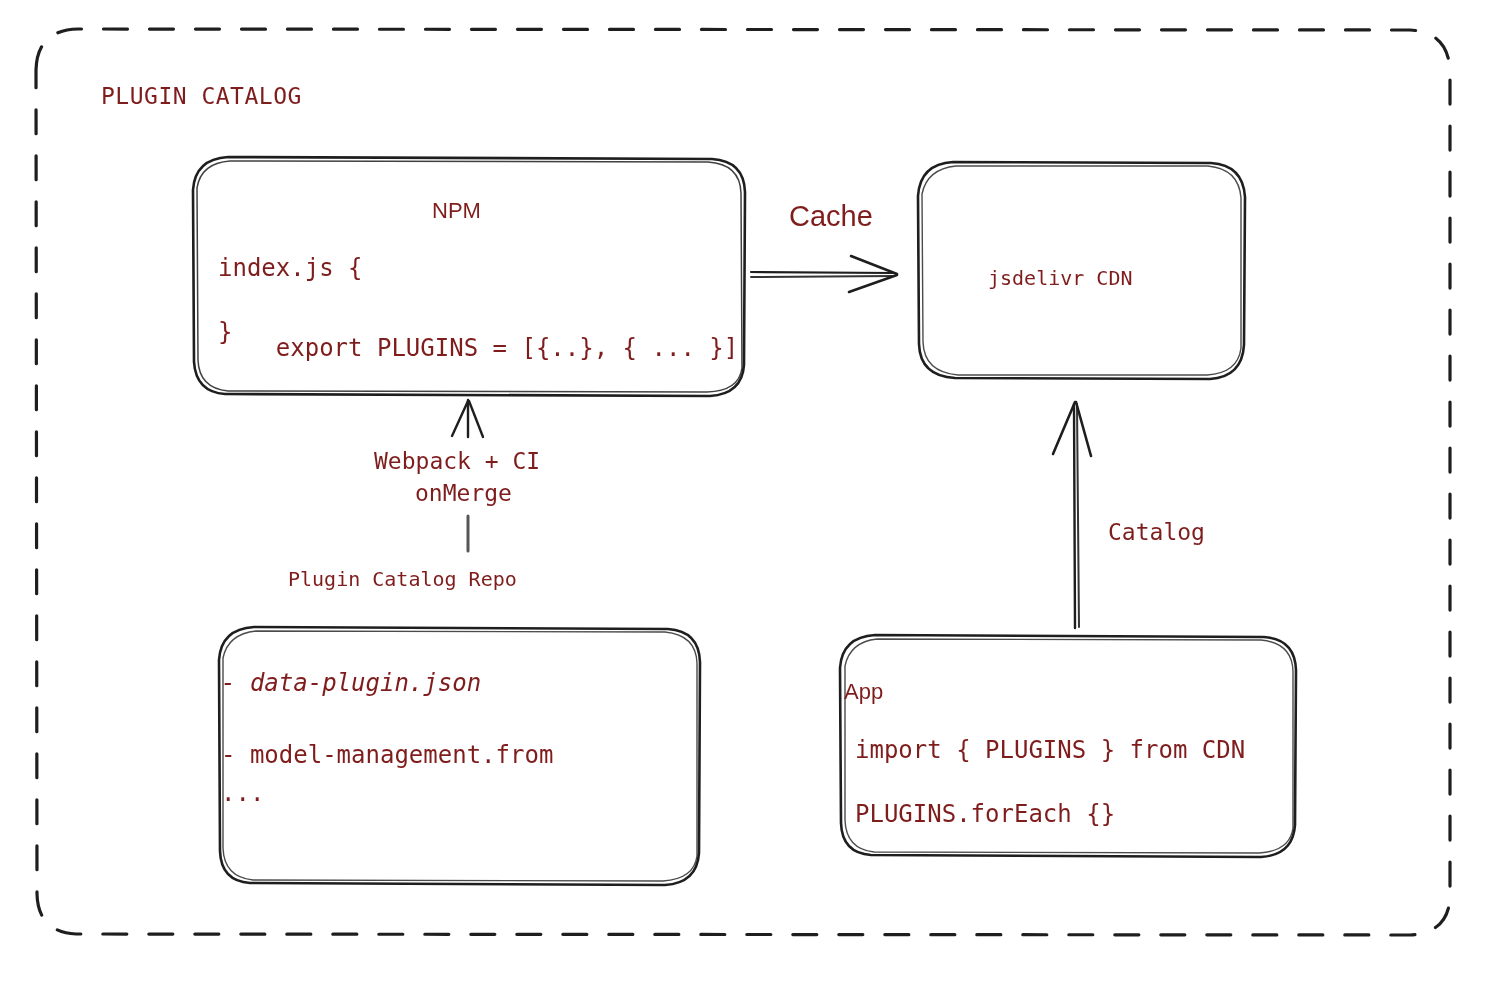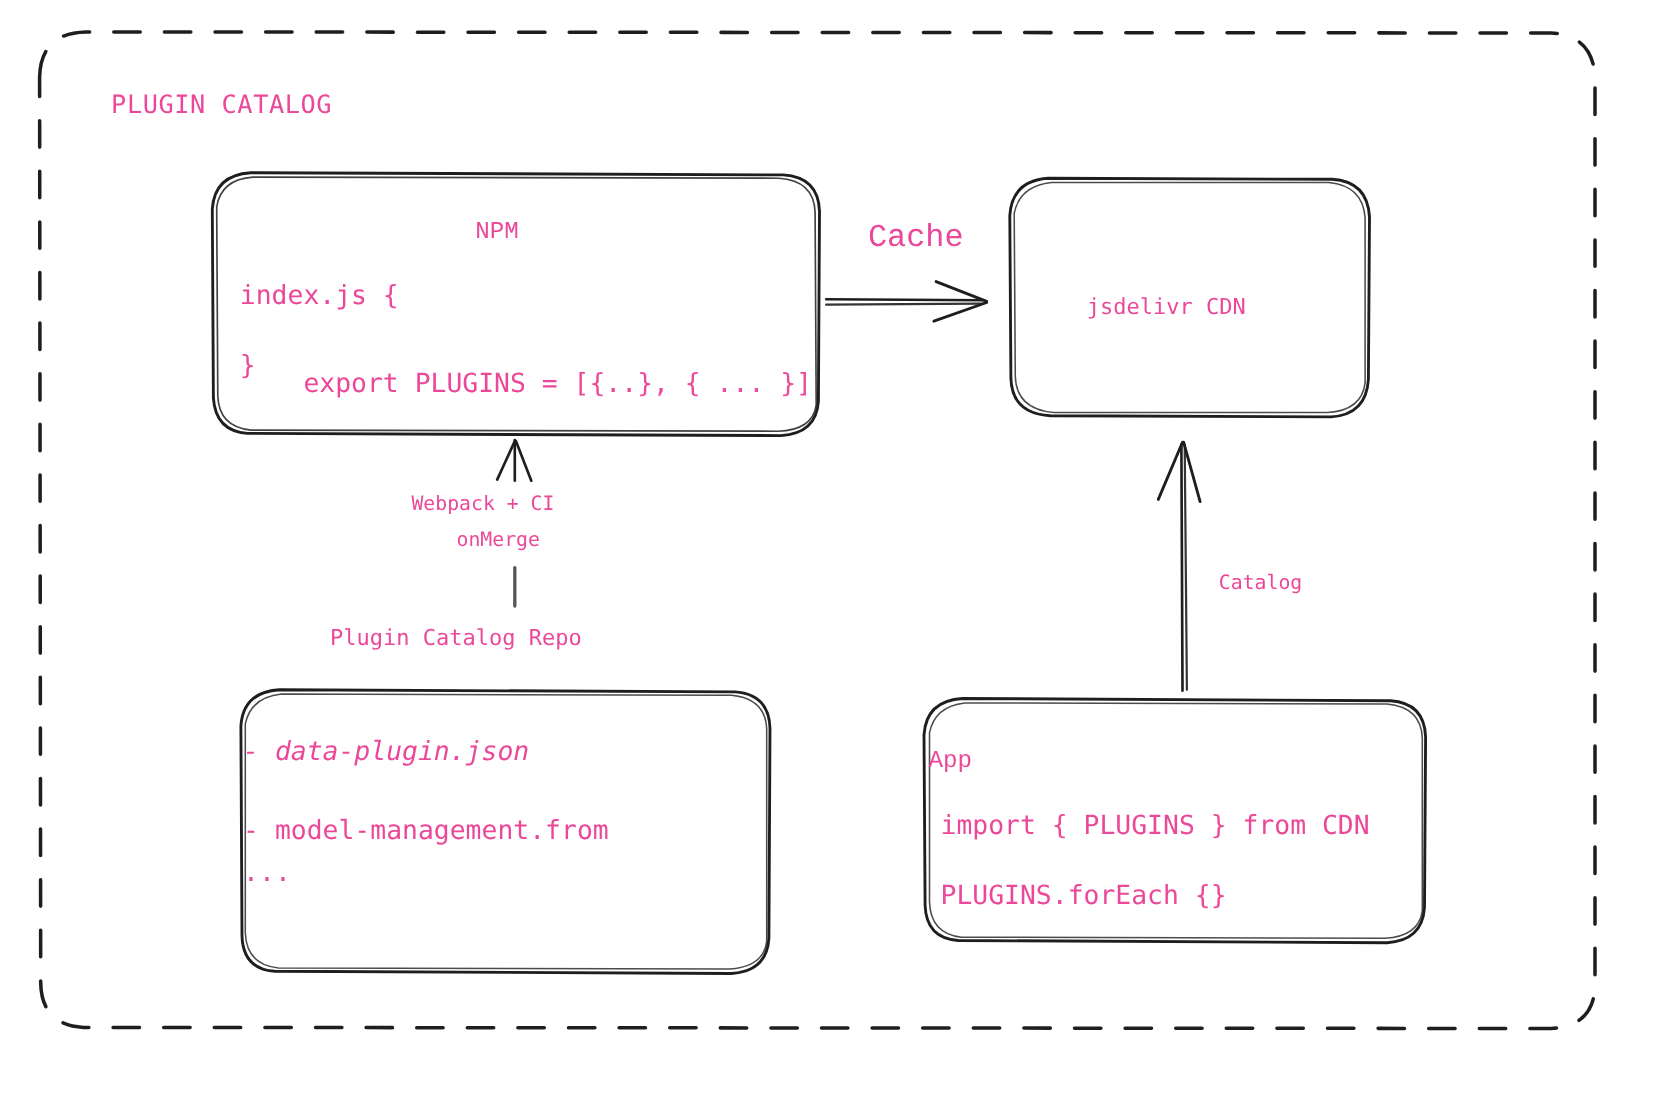--- a/index.html
+++ b/index.html
@@ -16,42 +16,42 @@
     font-family: "DejaVu Sans Mono", monospace;
   }
   svg.layer {
     position: absolute;
     inset: 0;
     width: 1506px;
     height: 1002px;
   }
   .txt {
     position: absolute;
-    color: #ec4899;
+    color: #7f1d1d;
     white-space: pre;
     line-height: 1.0;
   }
   .mono { font-family: "DejaVu Sans Mono", monospace; }
-  .sans { font-family: Liberation Mono, monospace; }
+  .sans { font-family: Liberation Sans, sans-serif; }
 
   .group-title {
     font-size: 23px;
     letter-spacing: 0.5px;
   }
   .box-title-sans {
     font-size: 22px;
   }
   .code-line {
     font-size: 24px;
   }
   .edge-label-sans {
     font-size: 29px;
   }
   .edge-label-mono {
-    font-size: 18px;
+    font-size: 23px;
   }
   .standalone-label {
     font-size: 20px;
   }
 </style>
 </head>
 <body>
 
 <div id="stage">
 
@@ -114,21 +114,21 @@
   <div class="txt mono code-line" style="left:218px; top:288px;margin-top:48px;">    export PLUGINS = [{..}, { ... }]</div>
   <div class="txt mono code-line" style="left:218px; top:320px;">}</div>
 
   <div class="txt mono standalone-label" style="left:988px; top:268px;">jsdelivr CDN</div>
 
   <div class="txt sans edge-label-sans" style="left:789px; top:202px;">Cache</div>
 
   <div class="txt mono edge-label-mono" style="left:374px; top:450px;">Webpack + CI</div>
   <div class="txt mono edge-label-mono" style="left:415px; top:482px;">onMerge</div>
 
-  <div class="txt mono standalone-label" style="left:300px; top:569px;">Plugin Catalog Repo</div>
+  <div class="txt mono standalone-label" style="left:288px; top:569px;">Plugin Catalog Repo</div>
 
   <div class="txt mono code-line" style="left:221px; top:671px;font-style:italic;">- data-plugin.json</div>
   <div class="txt mono code-line" style="left:221px; top:743px;">- model-management.from</div>
   <div class="txt mono code-line" style="left:221px; top:781px;">...</div>
 
   <div class="txt sans box-title-sans" style="left:844px; top:681px;">App</div>
 
   <div class="txt mono code-line" style="left:855px; top:738px;">import { PLUGINS } from CDN</div>
   <div class="txt mono code-line" style="left:855px; top:802px;">PLUGINS.forEach {}</div>
 

